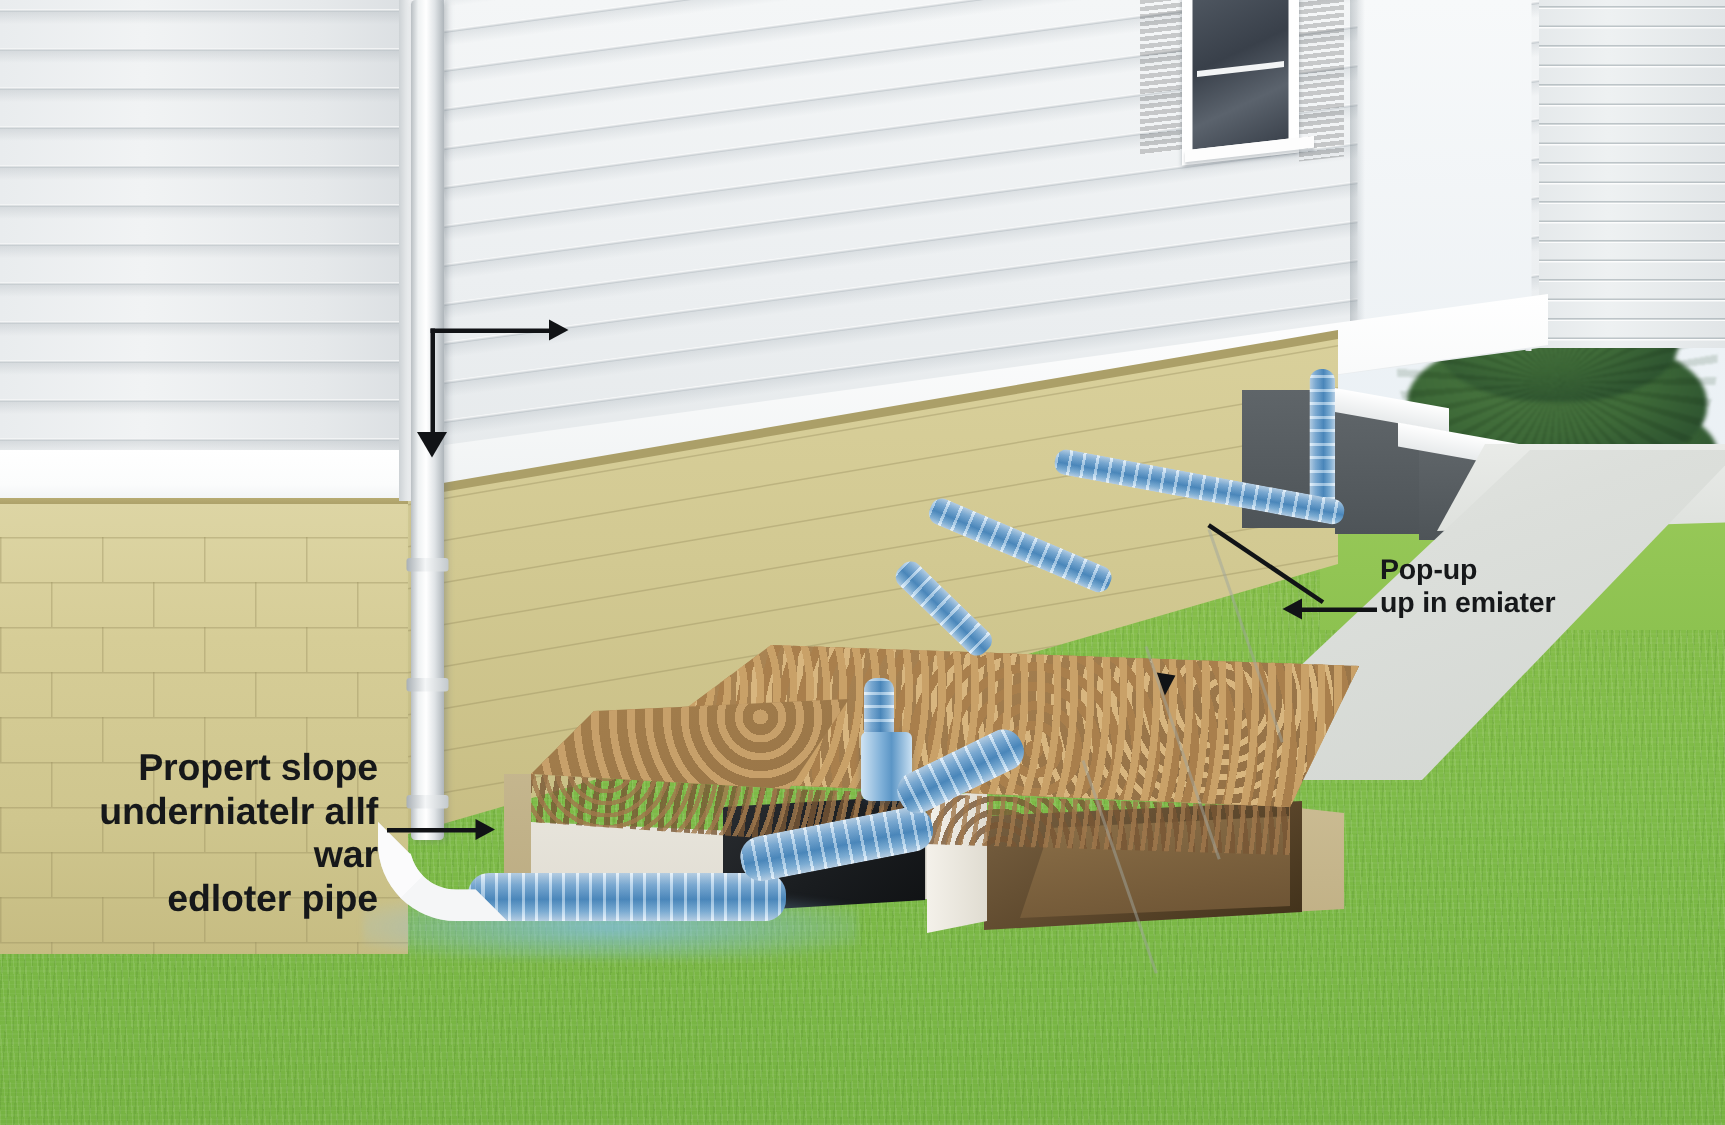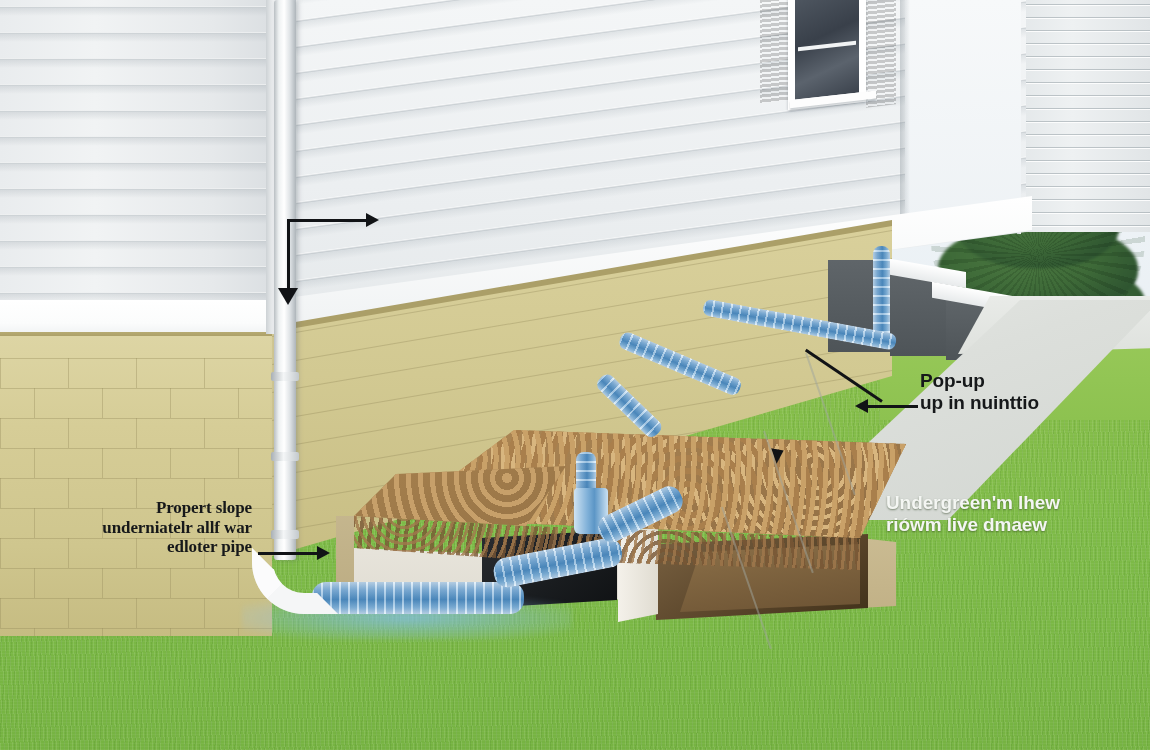--- a/index.html
+++ b/index.html
@@ -590,32 +590,30 @@
   <div class="spout-band" style="top:372px;"></div>
   <div class="spout-band" style="top:452px;"></div>
   <div class="spout-band" style="top:530px;"></div>
   <div class="spout-elbow"></div>
 
   <div class="lead" style="left:287px;top:219px;width:82px;height:3px;"></div>
   <div class="arrow-head" style="left:366px;top:213px;border-width:7px 0 7px 13px;border-left-color:#111316;"></div>
   <div class="lead" style="left:287px;top:219px;width:3px;height:72px;"></div>
   <div class="arrow-head" style="left:278px;top:288px;border-width:17px 10px 0 10px;border-top-color:#111316;"></div>
 
-  <div class="label dark" style="left:24px;top:498px;font-size:17px;text-align:right;width:228px;font-family:Liberation Serif, serif;">Propert slope
+  <div class="label dark" style="left:24px;top:498px;font-size:25px;text-align:right;width:228px;">Propert slope
 underniatelr allf war
 edloter pipe</div>
   <div class="lead" style="left:258px;top:552px;width:62px;height:3px;"></div>
   <div class="arrow-head" style="left:317px;top:546px;border-width:7px 0 7px 13px;border-left-color:#111316;"></div>
 
   <div class="label dark" style="left:920px;top:370px;font-size:19px;text-align:left;">Pop-up
-up in nuinttio</div>
+up in emiater</div>
   <div class="lead" style="left:866px;top:405px;width:52px;height:3px;"></div>
   <div class="arrow-head" style="left:855px;top:399px;border-width:7px 13px 7px 0;border-right-color:#111316;"></div>
   <div class="lead" style="left:790px;top:400px;width:92px;height:3px;transform:rotate(34deg);transform-origin:100% 50%;"></div>
   <div class="arrow-head" style="left:766px;top:446px;border-width:4px 12px 11px 3px;border-right-color:#111316;transform:rotate(28deg);"></div>
 
-  <div class="label light" style="left:886px;top:492px;font-size:19px;text-align:left;">Undergreen'm lhew
-riówm live dmaew</div>
 
 <div class="walk-joint" style="left: 806px; top: 352px; width: 150px; transform: rotate(71deg); transform-origin: 0px 50%;"></div>
     <div class="walk-joint" style="left: 764px; top: 430px; width: 150px; transform: rotate(71deg); transform-origin: 0px 50%;"></div>
     <div class="walk-joint" style="left: 722px; top: 506px; width: 150px; transform: rotate(71deg); transform-origin: 0px 50%;"></div>
   </div>
 
 </body></html>

